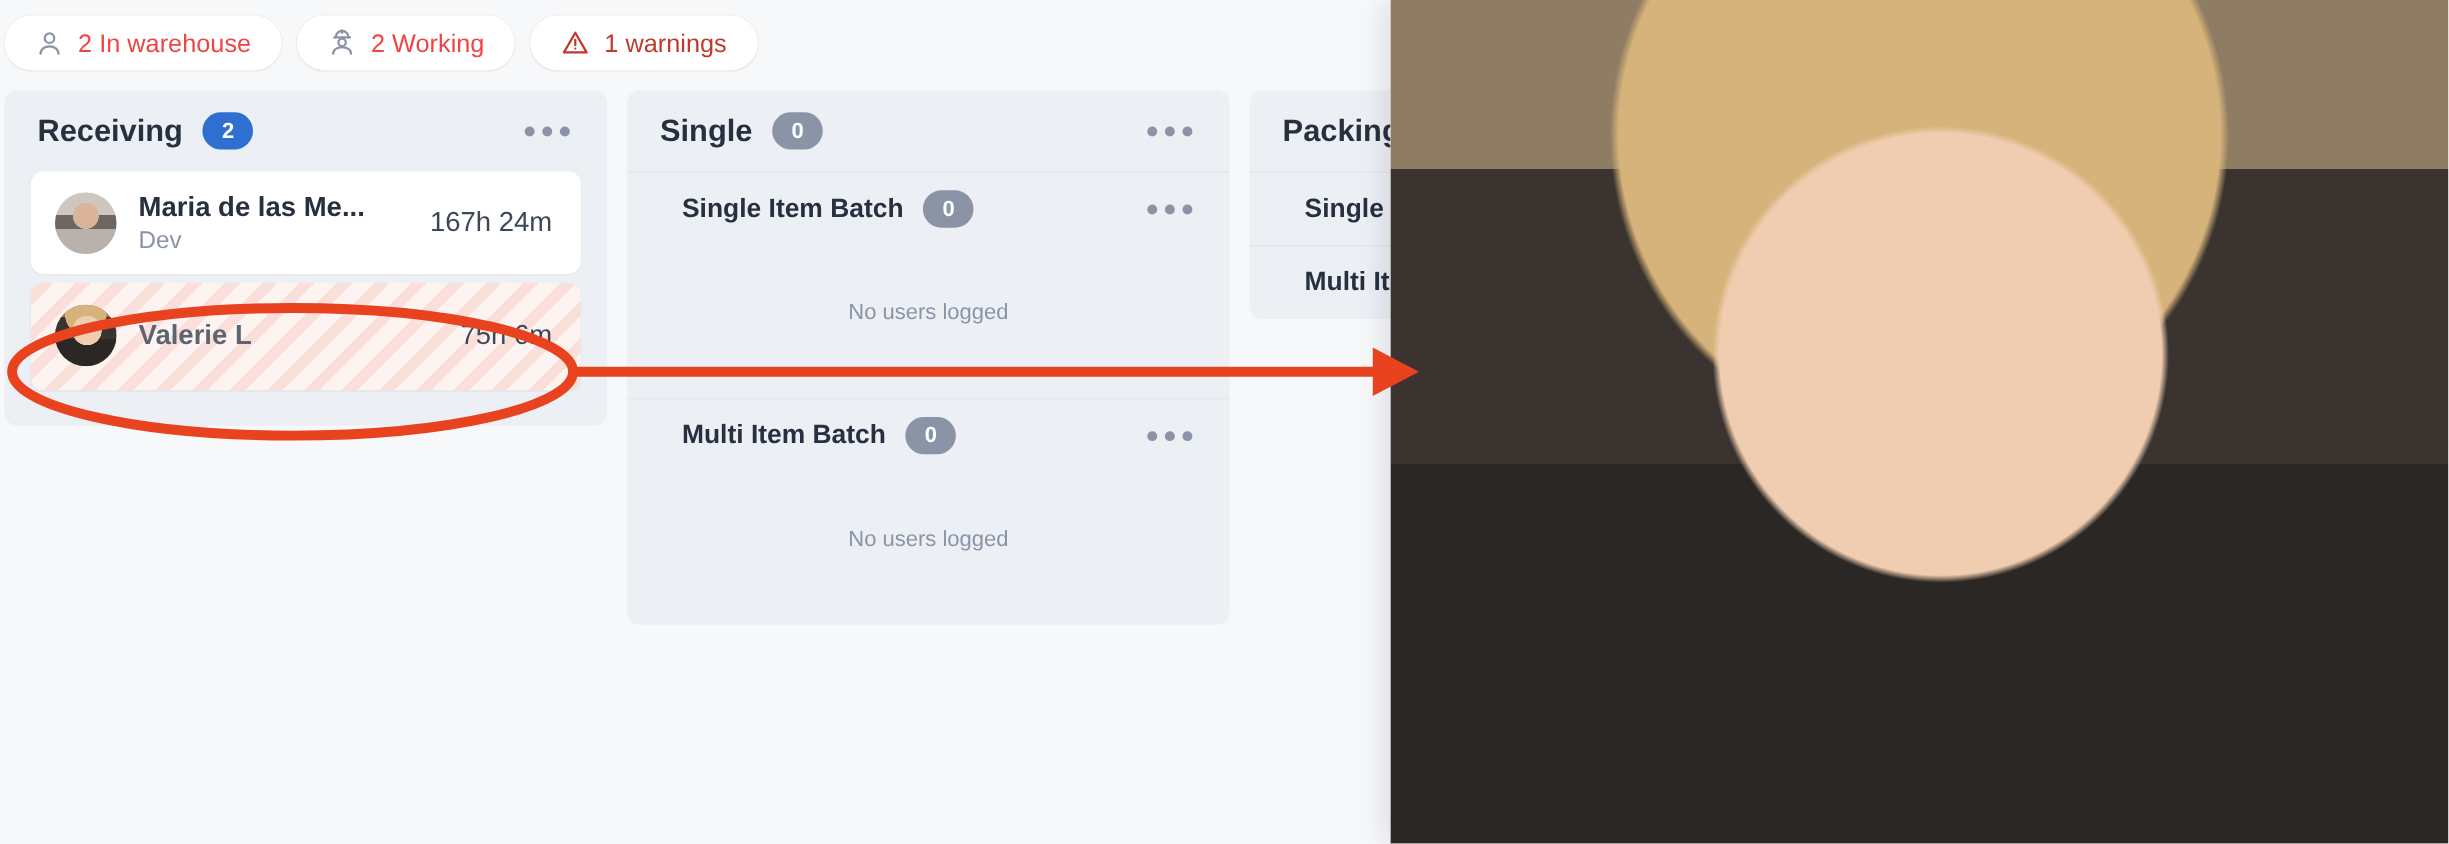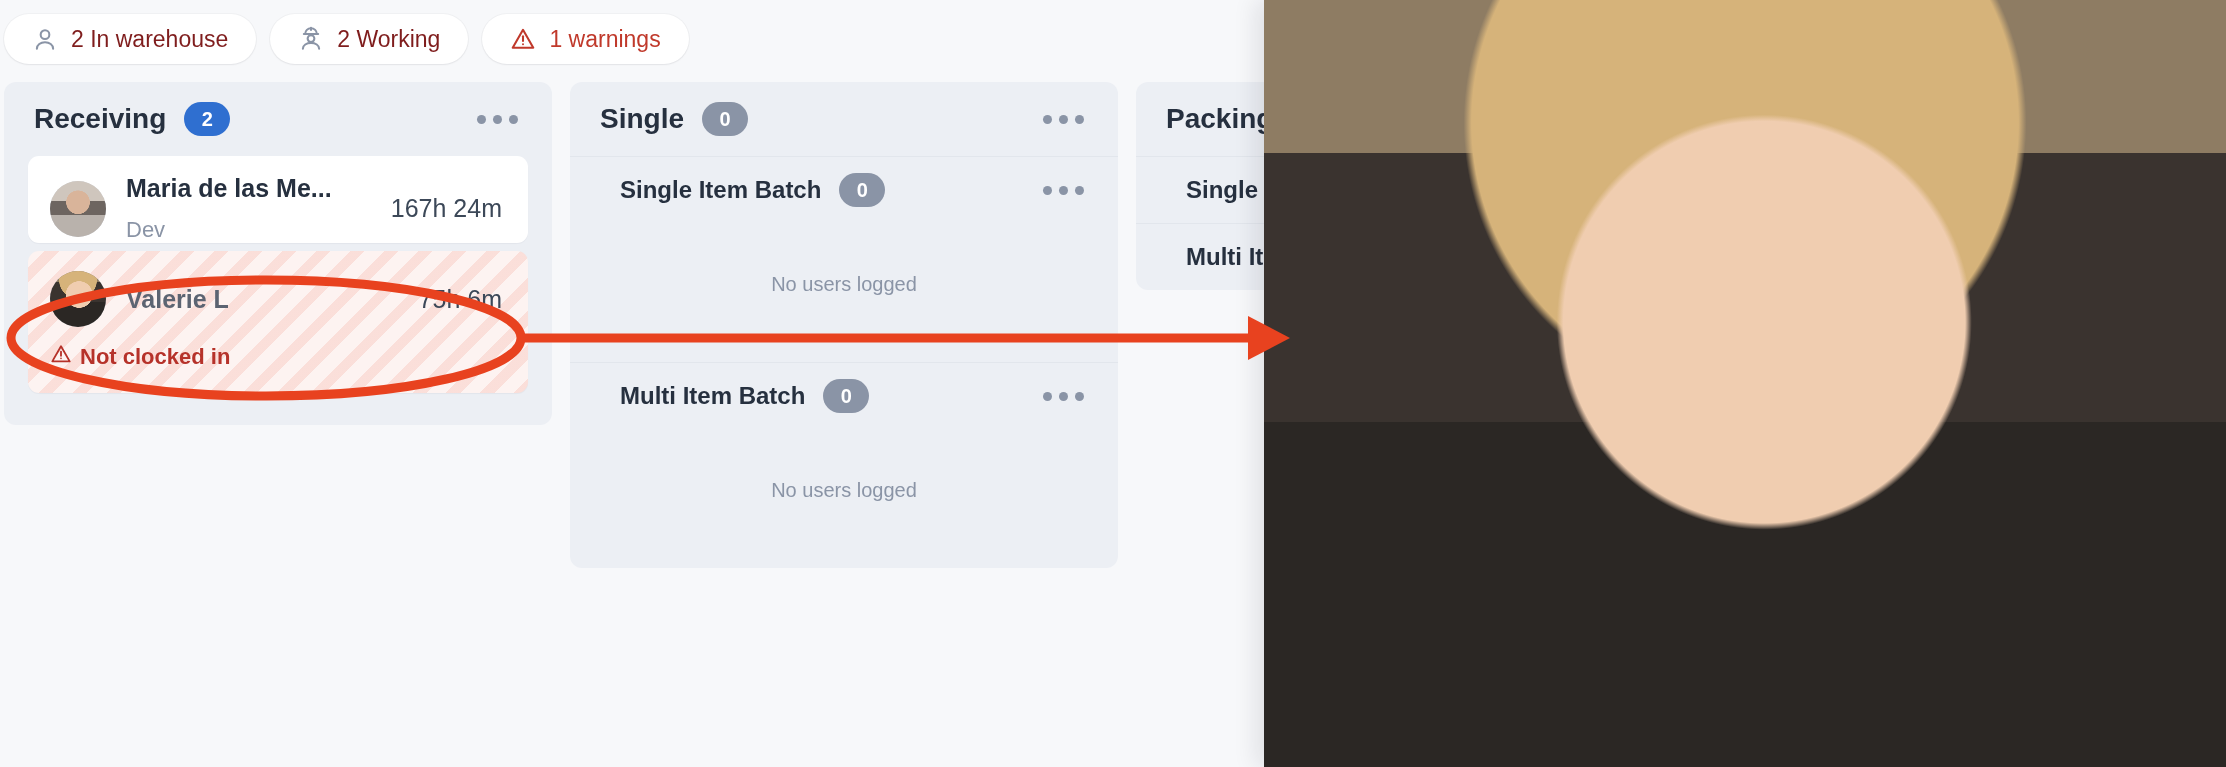--- a/index.html
+++ b/index.html
@@ -17,21 +17,21 @@
     width: 1264px; height: 78px;
     display: flex; align-items: center;
     padding-left: 4px; gap: 14px;
     background: #f7f8fa;
   }
   .chip {
     display: flex; align-items: center; gap: 13px;
     height: 50px; padding: 0 28px;
     background: #ffffff; border-radius: 999px;
     box-shadow: 0 1px 2px rgba(16,24,40,.06), 0 0 0 1px rgba(16,24,40,.03);
-    font-size: 23px; color: #7f1d1d; white-space: nowrap;
+    font-size: 23px; color: #ef4444; white-space: nowrap;
   }
   .chip.warning { color: #c0392b; align-items: center; }
   .chip svg { display: block; }
 
   
   .board {
     position: absolute; left: 0; top: 78px;
     width: 1264px; height: 689px;
     display: flex; gap: 18px; padding: 4px 0 0 4px;
     background: #f7f8fa;
@@ -58,32 +58,32 @@
   .ellipsis {
     margin-left: auto; display: flex; gap: 7px; align-items: center;
     padding: 10px 4px; cursor: pointer;
   }
   .ellipsis i { width: 9px; height: 9px; border-radius: 50%; background: #8a94a6; display:block; }
 
   .col-body { padding: 0 24px 24px 24px; }
 
   .user-card {
     background: #ffffff; border-radius: 11px;
-    padding: 18px 26px 0 22px;
+    padding: 18px 26px 18px 22px;
     display: flex; align-items: center; gap: 20px;
     margin-bottom: 8px;
     box-shadow: 0 1px 1px rgba(16,24,40,.04);
   }
   .avatar {
     width: 56px; height: 56px; flex: 0 0 56px; border-radius: 50%;
     overflow: hidden; background: #cfd5de; position: relative;
   }
   .user-main { flex: 1; min-width: 0; }
   .user-name { font-size: 25px; font-weight: bold; color: #26303f; white-space: nowrap; overflow: hidden; text-overflow: ellipsis; }
-  .user-sub { font-size: 22px; color: #8a94a6; margin-top: 14px; }
+  .user-sub { font-size: 22px; color: #8a94a6; margin-top: 2px; }
   .user-time { font-size: 25px; color: #3c4858; white-space: nowrap; }
 
   .user-card.alert {
     background: #fdf3f1;
     background-image: repeating-linear-gradient(-45deg,
       rgba(235,87,60,.13) 0 10px, rgba(255,255,255,0) 10px 24px);
     flex-direction: column; align-items: stretch; gap: 0;
     padding: 20px 26px 22px 22px;
   }
   .alert-row1 { display: flex; align-items: center; gap: 20px; }
@@ -278,30 +278,20 @@
         <div class="user-card alert">
           <div class="alert-row1">
             <span class="avatar">
                 <span class="ph2"></span>
               </span>
             <span class="user-main">
               <span class="user-name" style="display:block">Valerie L</span>
             </span>
             <span class="user-time">75h 6m</span>
           </div>
-          <div class="alert-note">
-            <span>
-              <svg width="22" height="22" viewBox="0 0 24 24" fill="none" stroke="#b6322a" stroke-width="2" stroke-linecap="round" stroke-linejoin="round">
-                <path d="M12 3.5 21.5 20H2.5z"></path>
-                  <path d="M12 9.5v4.4"></path>
-                  <circle cx="12" cy="16.8" r=".9" fill="#b6322a" stroke="none"></circle>
-              </svg>
-            </span>
-            <span>Not clocked in</span>
-          </div>
         </div>
 
       </div>
     </div>
 
     <div class="column">
       <div class="col-head">
         <span class="col-title">Single</span>
         <span class="count-badge">0</span>
         <span class="ellipsis">

